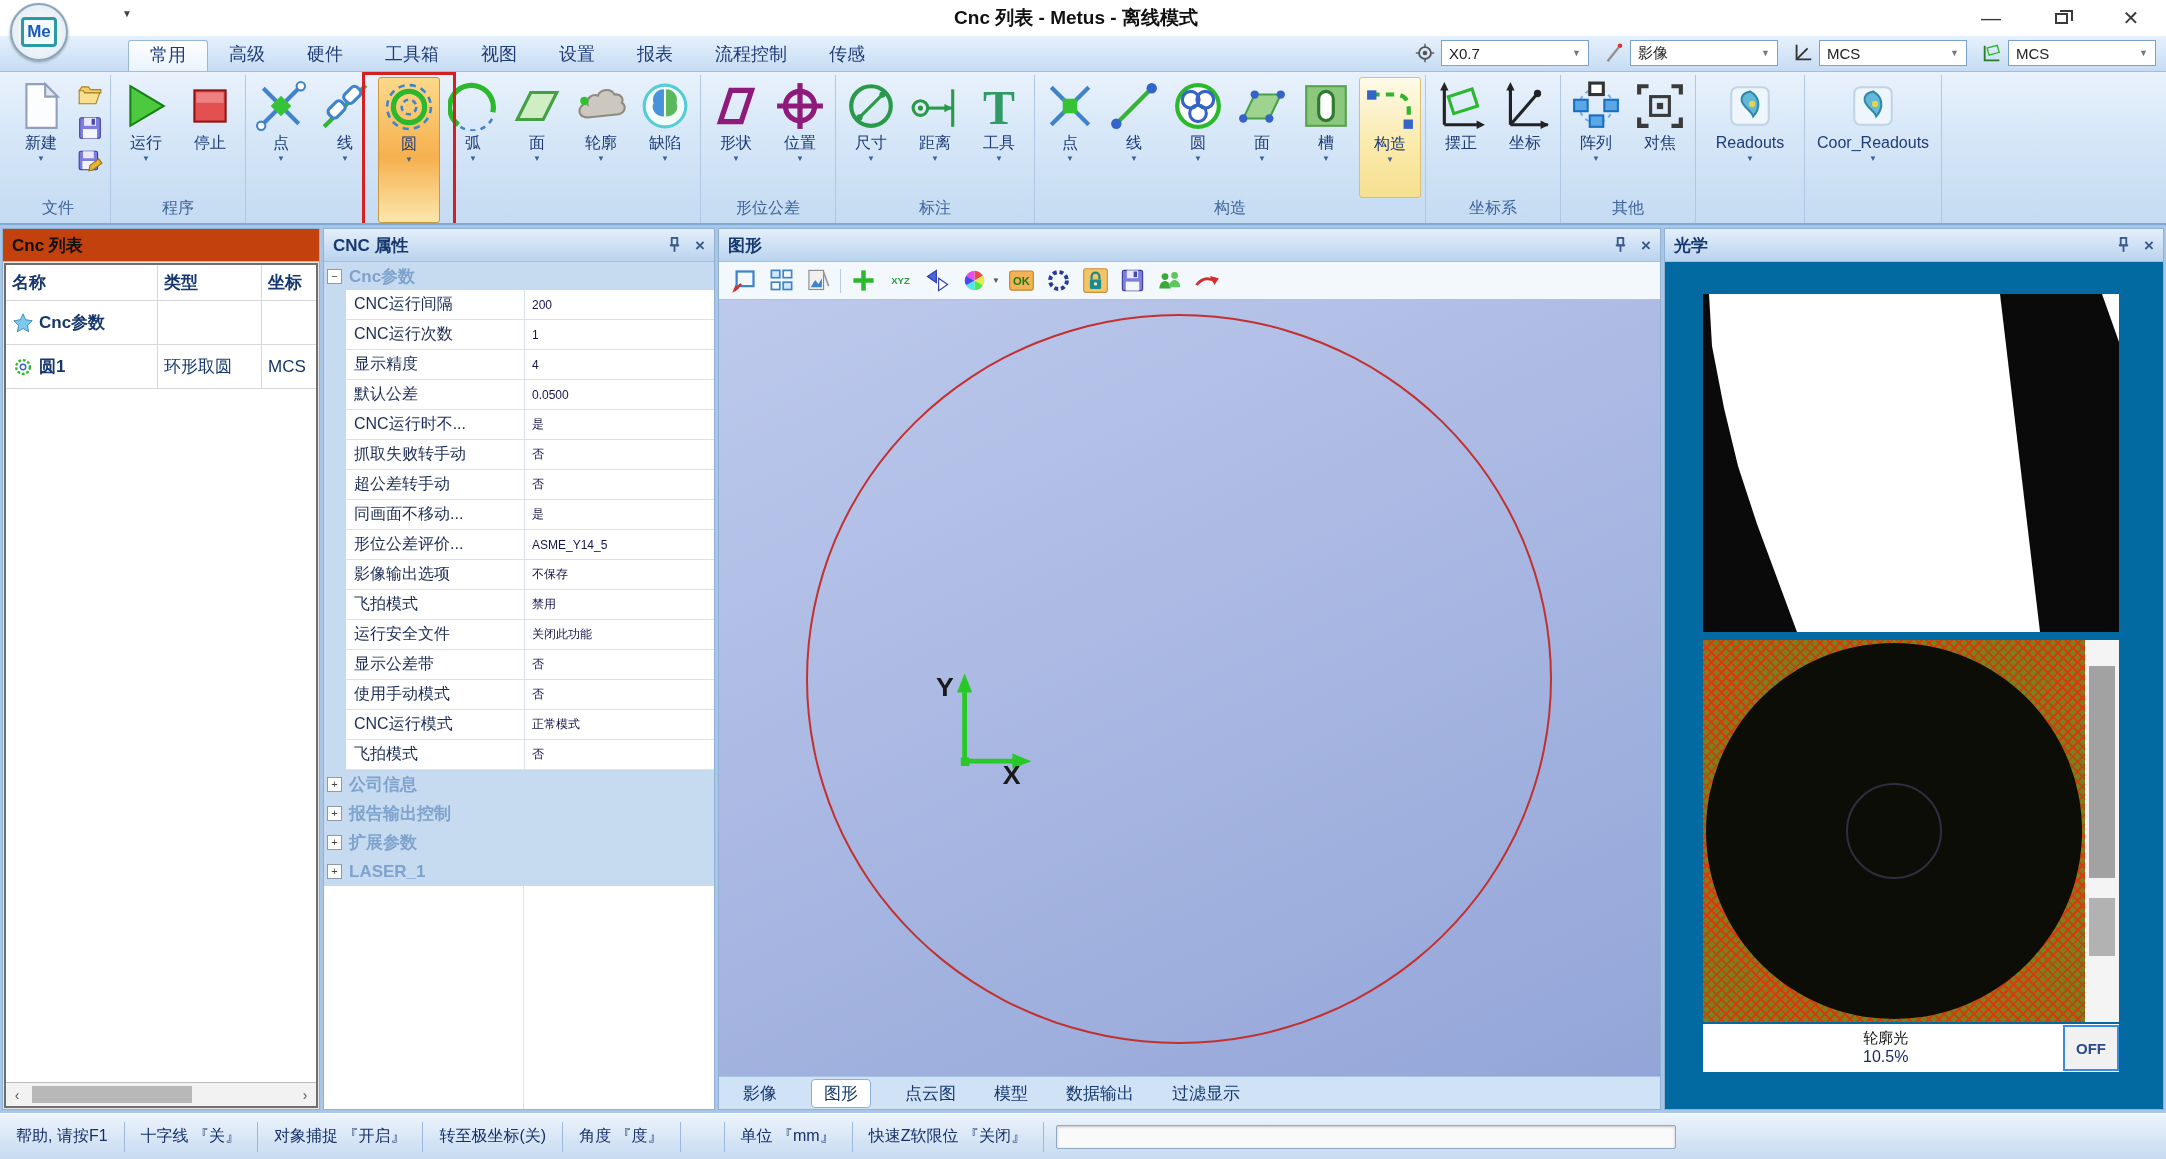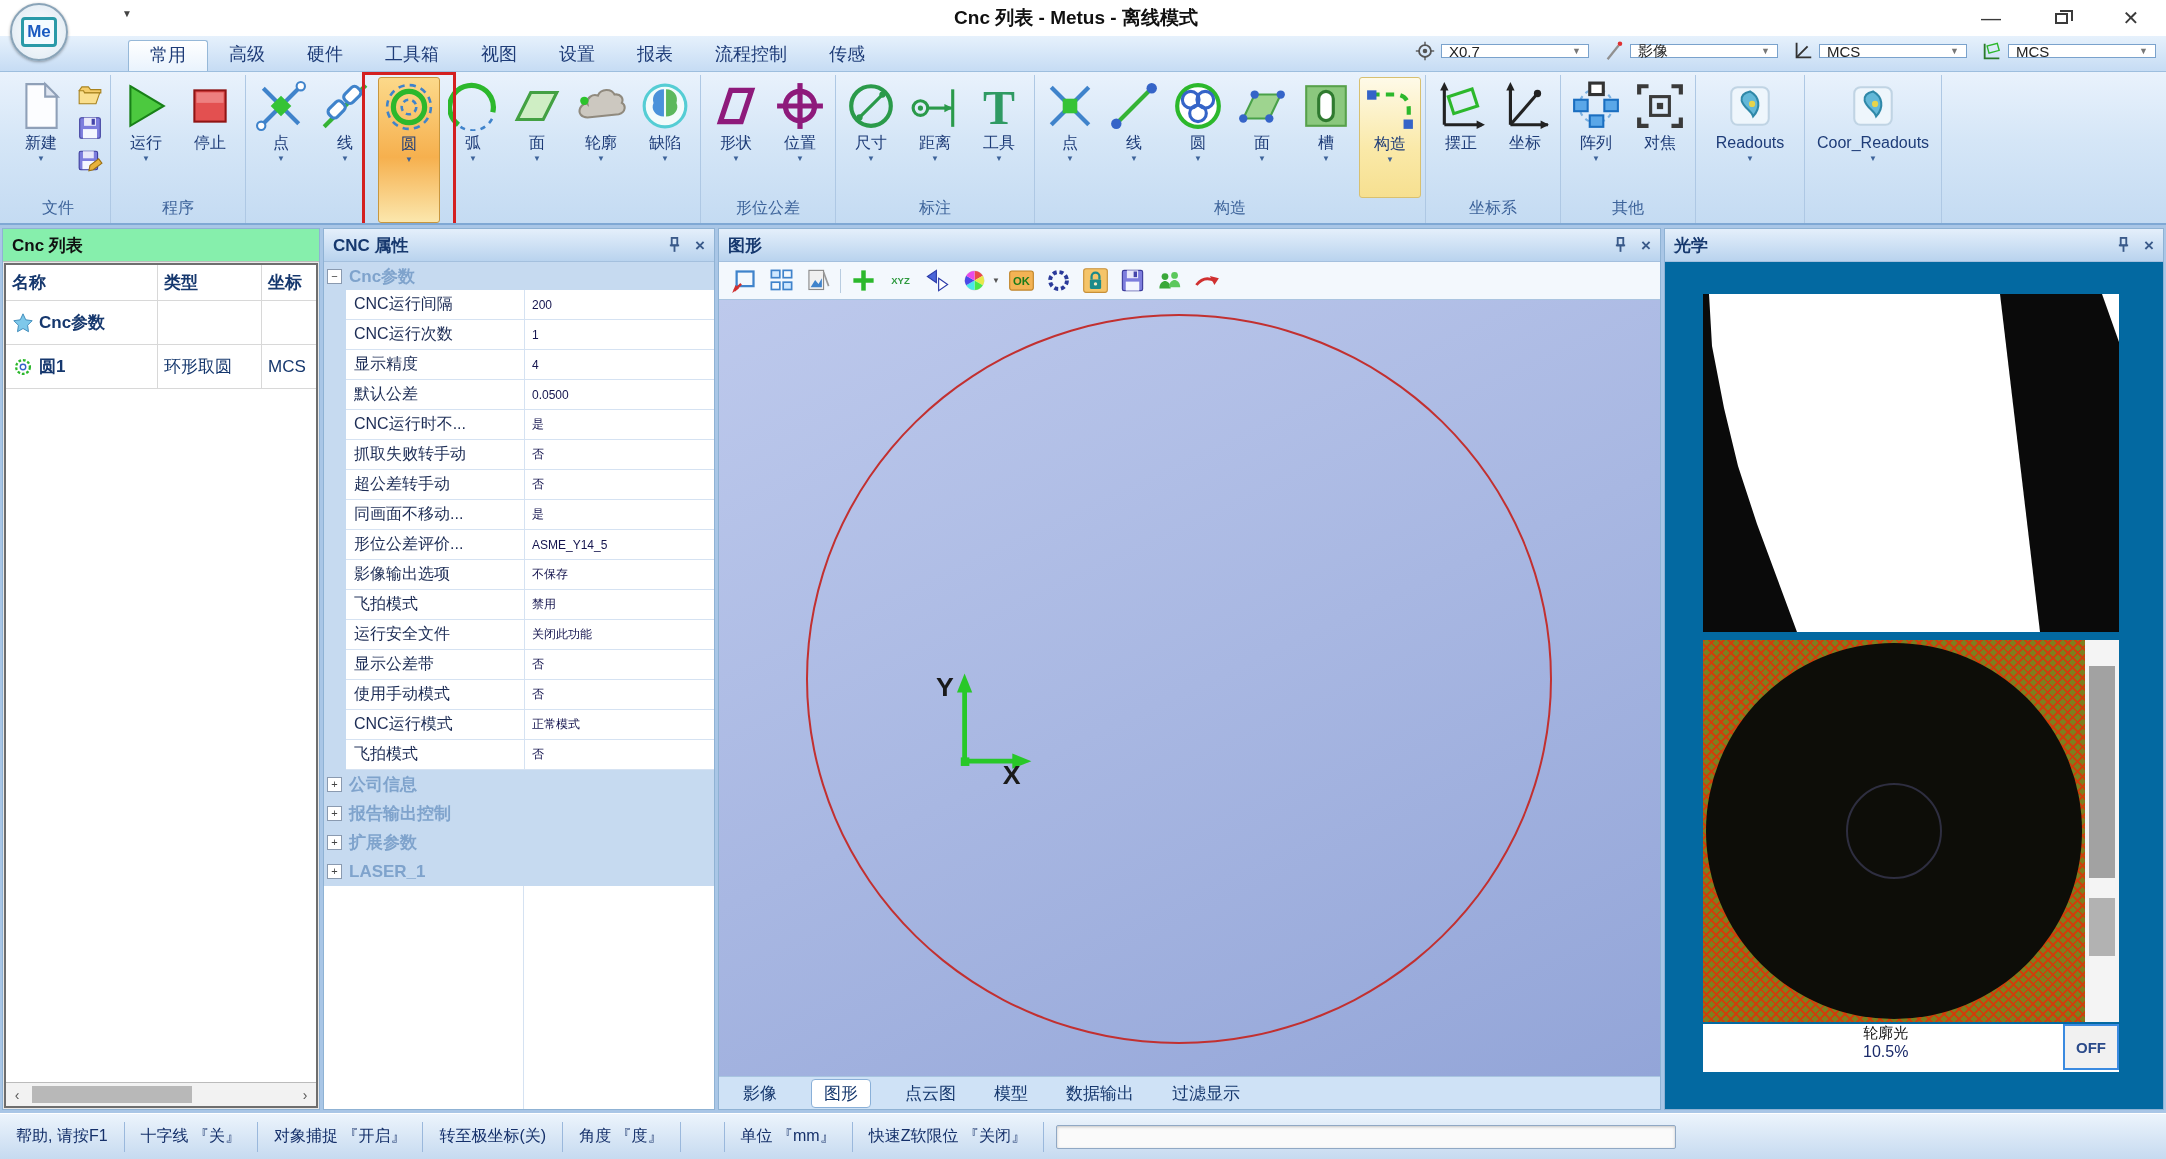--- a/index.html
+++ b/index.html
@@ -26,21 +26,21 @@
 
   
   .tabrow { height:36px; background:linear-gradient(#e6f1fc,#c6dcf4); border-bottom:1px solid #9dbede;
     display:flex; align-items:flex-end; padding-left:128px; position:relative; }
   .rtab { height:31px; line-height:29px; padding:0 21px; font-size:18px; color:#1e3c78; white-space:nowrap; }
   .rtab.active { background:linear-gradient(#ffffff,#e9f3fd); border:1px solid #96b8d8; border-bottom:none;
     border-radius:3px 3px 0 0; font-weight:normal;text-align:right; }
   .combos { position:absolute; right:10px; top:4px; display:flex; gap:14px; align-items:center; }
   .combo { display:flex; align-items:center; gap:5px; }
   .combo .cic { width:22px; height:22px; }
-  .combo .field { width:148px; height:14px; background:#fff; border:1px solid #7aa2cc;
+  .combo .field { width:148px; height:26px; background:#fff; border:1px solid #7aa2cc;
     display:flex; align-items:center; padding:0 7px; font-size:15px; color:#222; }
   .combo .field .fcaret { margin-left:auto; font-size:9px; color:#777; }
 
   
   .ribbon { height:153px; background:linear-gradient(#e9f2fc,#d5e6f7 45%,#c4dbf2);
     border-bottom:2px solid #7fa8d4; display:flex; padding:3px 4px 0 6px; overflow:hidden; }
   .rgroup { display:flex; flex-direction:column; border-right:1px solid #aec8e4; flex:0 0 auto; }
   .rg-buttons { flex:1; display:flex; align-items:stretch; padding:2px 4px 0 4px; gap:2px; justify-content:center; }
   .rg-label { height:25px; text-align:center; font-size:16px; color:#3d639a; white-space:nowrap; }
   .rbtn { width:62px; display:flex; flex-direction:column; align-items:center; padding-top:4px;
@@ -62,21 +62,21 @@
   .panel { background:#cde0f4; border:1px solid #8fb2d4; display:flex; flex-direction:column; min-width:0; }
   .panel-title { height:33px; flex:0 0 33px; background:linear-gradient(#e4effb,#b9d3ee);
     display:flex; align-items:center; padding:0 9px; font-size:17px; font-weight:bold; color:#16386e;
     border-bottom:1px solid #a4c0de; }
   .pt-btns { margin-left:auto; display:flex; gap:14px; align-items:center; }
   .pt-btn { color:#3a5a8a; font-size:17px; line-height:17px; }
   .pin-ic { width:13px; height:16px; }
 
   
   .p-left { width:318px; flex:0 0 318px; background:#e8e8e8; }
-  .p-left .panel-title { background:#86efac; color:#101010; border-bottom:1px solid #bbb; }
+  .p-left .panel-title { background:#c2410c; color:#101010; border-bottom:1px solid #bbb; }
   .cnclist-body { flex:1; margin:1px; border:2px solid #6e6e6e; background:#fff; display:flex; flex-direction:column; }
   .ltable { flex:1; font-size:17px; color:#16386e; }
   .lrow { display:flex; border-bottom:1px solid #d8d8d8; align-items:center; }
   .lrow.lhead { height:36px; font-weight:bold; }
   .lrow.ldata { height:44px; }
   .lcell { padding:0 6px; display:flex; align-items:center; gap:5px; height:100%;
     border-right:1px solid #d8d8d8; overflow:hidden; white-space:nowrap; }
   .lcell.c0 { width:152px; font-weight:bold; }
   .lcell.c1 { width:104px; }
   .lcell.c2 { flex:1; border-right:none; }
@@ -129,21 +129,21 @@
     background-color:#7e7e1e;
     background-image:repeating-linear-gradient(45deg,rgba(210,60,10,.9) 0 2px,transparent 2px 7px),
                      repeating-linear-gradient(135deg,rgba(210,60,10,.9) 0 2px,transparent 2px 7px); }
   .opt-disc { position:absolute; left:3px; top:3px; right:3px; bottom:3px; border-radius:50%; background:#0d0d08; }
   .opt-ring { position:absolute; left:50%; top:50%; width:96px; height:96px; margin:-48px 0 0 -48px;
     border:2px solid #2e2e40; border-radius:50%; }
   .opt-scroll { position:absolute; left:420px; top:378px; width:34px; height:382px; background:#f4f4f4; }
   .os-t1 { position:absolute; left:4px; right:4px; top:26px; height:212px; background:#a2a2a2; }
   .os-t2 { position:absolute; left:4px; right:4px; top:258px; height:58px; background:#b2b2b2; }
   .opt-strip { position:absolute; left:38px; top:762px; width:416px; height:48px; background:#fff;
-    display:flex; align-items:flex-start; }
+    display:flex; align-items:center; }
   .strip-text { margin-left:160px; text-align:center; line-height:1.2; }
   .strip-text .l1 { font-size:15px; color:#111; }
   .strip-text .l2 { font-size:16px; color:#1a2a6a; }
   .off-btn { margin-left:auto; width:56px; height:46px; border:2px solid #3a8ae0; background:#f1f1f1;
     color:#2a4a8a; font-weight:bold; font-size:15px; display:flex; align-items:center; justify-content:center; }
 
   
   .statusbar { height:46px; background:linear-gradient(#ecf4fc,#c6daf0); border-top:1px solid #fff;
     display:flex; align-items:center; font-size:16px; color:#15306a; }
   .sseg { padding:0 16px; height:30px; display:flex; align-items:center; border-right:1px solid #9ab8dc;

